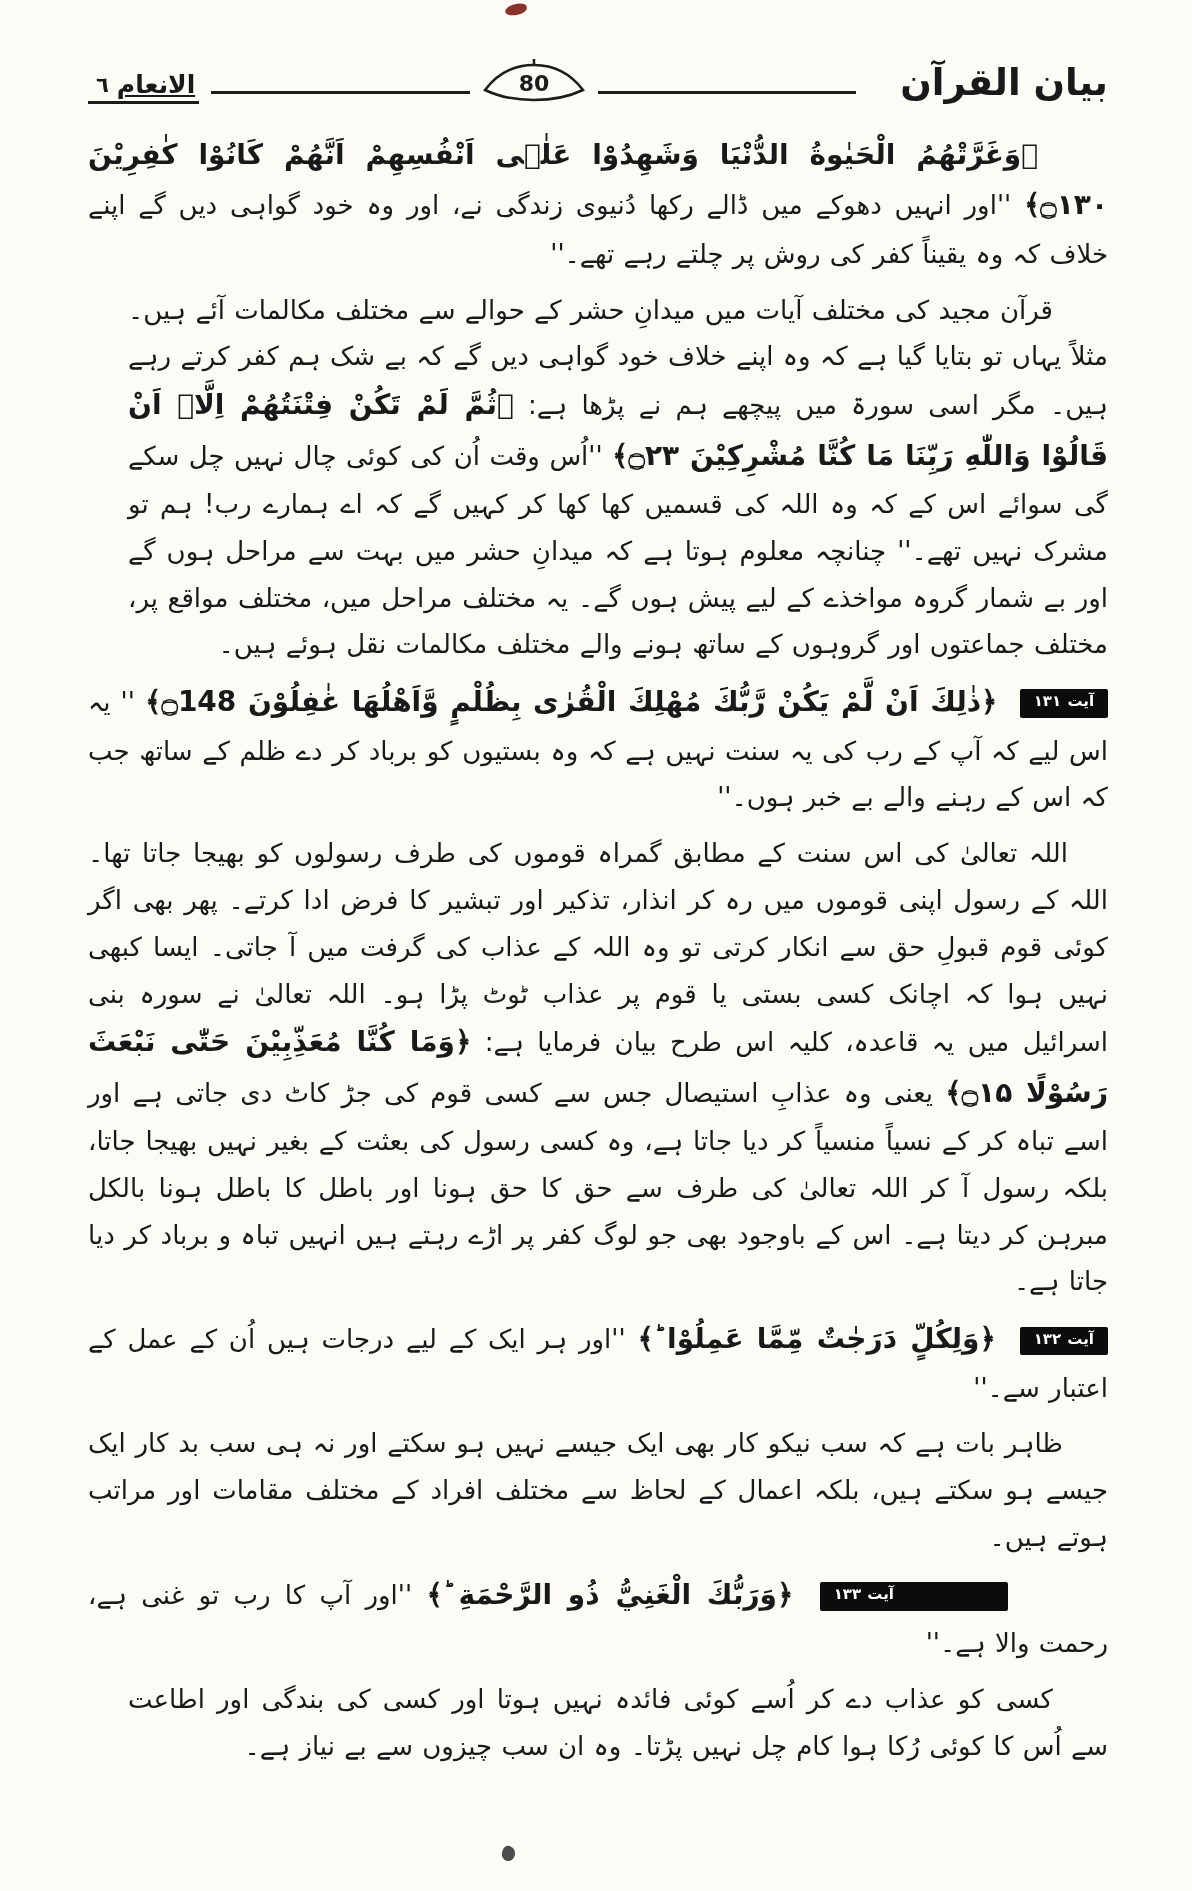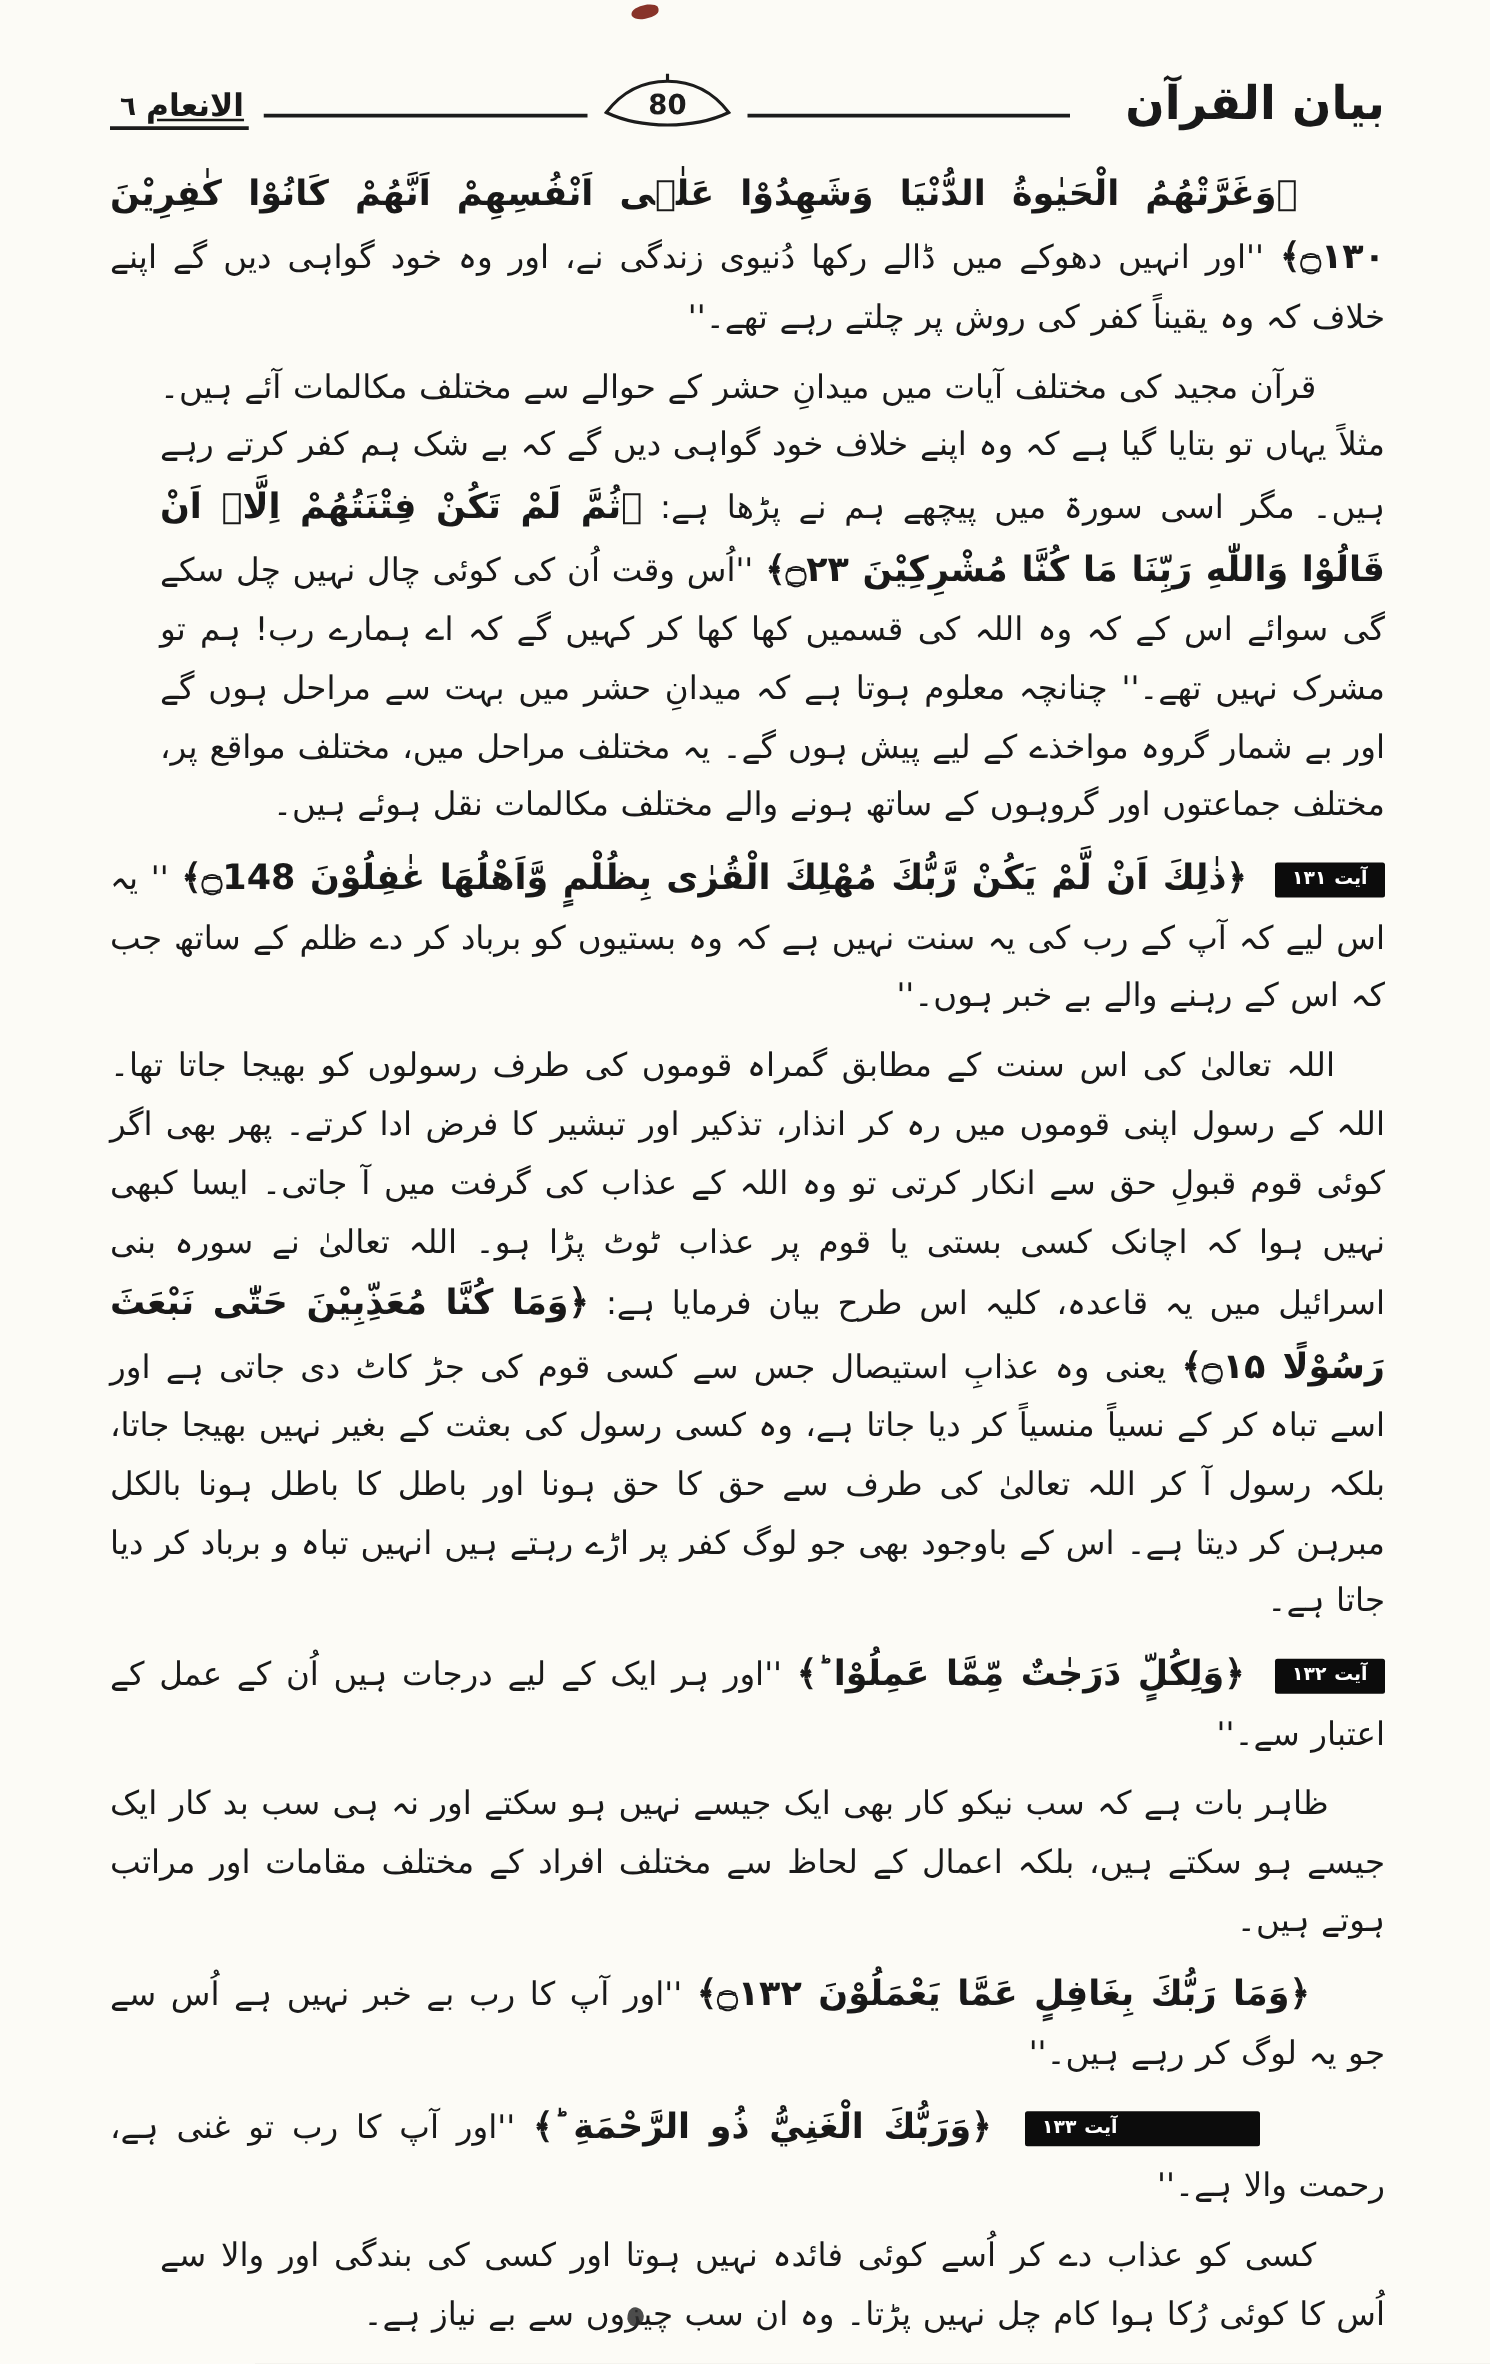--- a/index.html
+++ b/index.html
@@ -122,28 +122,24 @@
   <p class="para">
     <span class="ayat-label">آیت ۱۳۲</span>
     <span class="arabic">﴿وَلِكُلٍّ دَرَجٰتٌ مِّمَّا عَمِلُوْا ؕ﴾</span>
     <span class="urdu">''اور ہر ایک کے لیے درجات ہیں اُن کے عمل کے اعتبار سے۔''</span>
   </p>
 
   <p class="para ind-45">
     <span class="urdu">ظاہر بات ہے کہ سب نیکو کار بھی ایک جیسے نہیں ہو سکتے اور نہ ہی سب بد کار ایک جیسے ہو سکتے ہیں، بلکہ اعمال کے لحاظ سے مختلف افراد کے مختلف مقامات اور مراتب ہوتے ہیں۔</span>
   </p>
 
-  <p class="para ind-60">
-    <span class="arabic">﴿وَمَا رَبُّكَ بِغَافِلٍ عَمَّا يَعْمَلُوْنَ ۝۱۳۲﴾</span>
-    <span class="urdu">''اور آپ کا رب بے خبر نہیں ہے اُس سے جو یہ لوگ کر رہے ہیں۔''</span>
-  </p>
 
   <p class="para ind-100">
     <span class="ayat-label">آیت ۱۳۳</span>
     <span class="arabic">﴿وَرَبُّكَ الْغَنِيُّ ذُو الرَّحْمَةِ ؕ﴾</span>
     <span class="urdu">''اور آپ کا رب تو غنی ہے، رحمت والا ہے۔''</span>
   </p>
 
   <p class="para ind-55">
-    <span class="urdu">کسی کو عذاب دے کر اُسے کوئی فائدہ نہیں ہوتا اور کسی کی بندگی اور والا سے اُس کا کوئی رُکا ہوا کام چل نہیں پڑتا۔ وہ ان سب چیزوں سے بے نیاز ہے۔</span>
+    <span class="urdu">کسی کو عذاب دے کر اُسے کوئی فائدہ نہیں ہوتا اور کسی کی بندگی اور اطاعت سے اُس کا کوئی رُکا ہوا کام چل نہیں پڑتا۔ وہ ان سب چیزوں سے بے نیاز ہے۔</span>
   </p>
 
 </div>
 
 </body></html>

